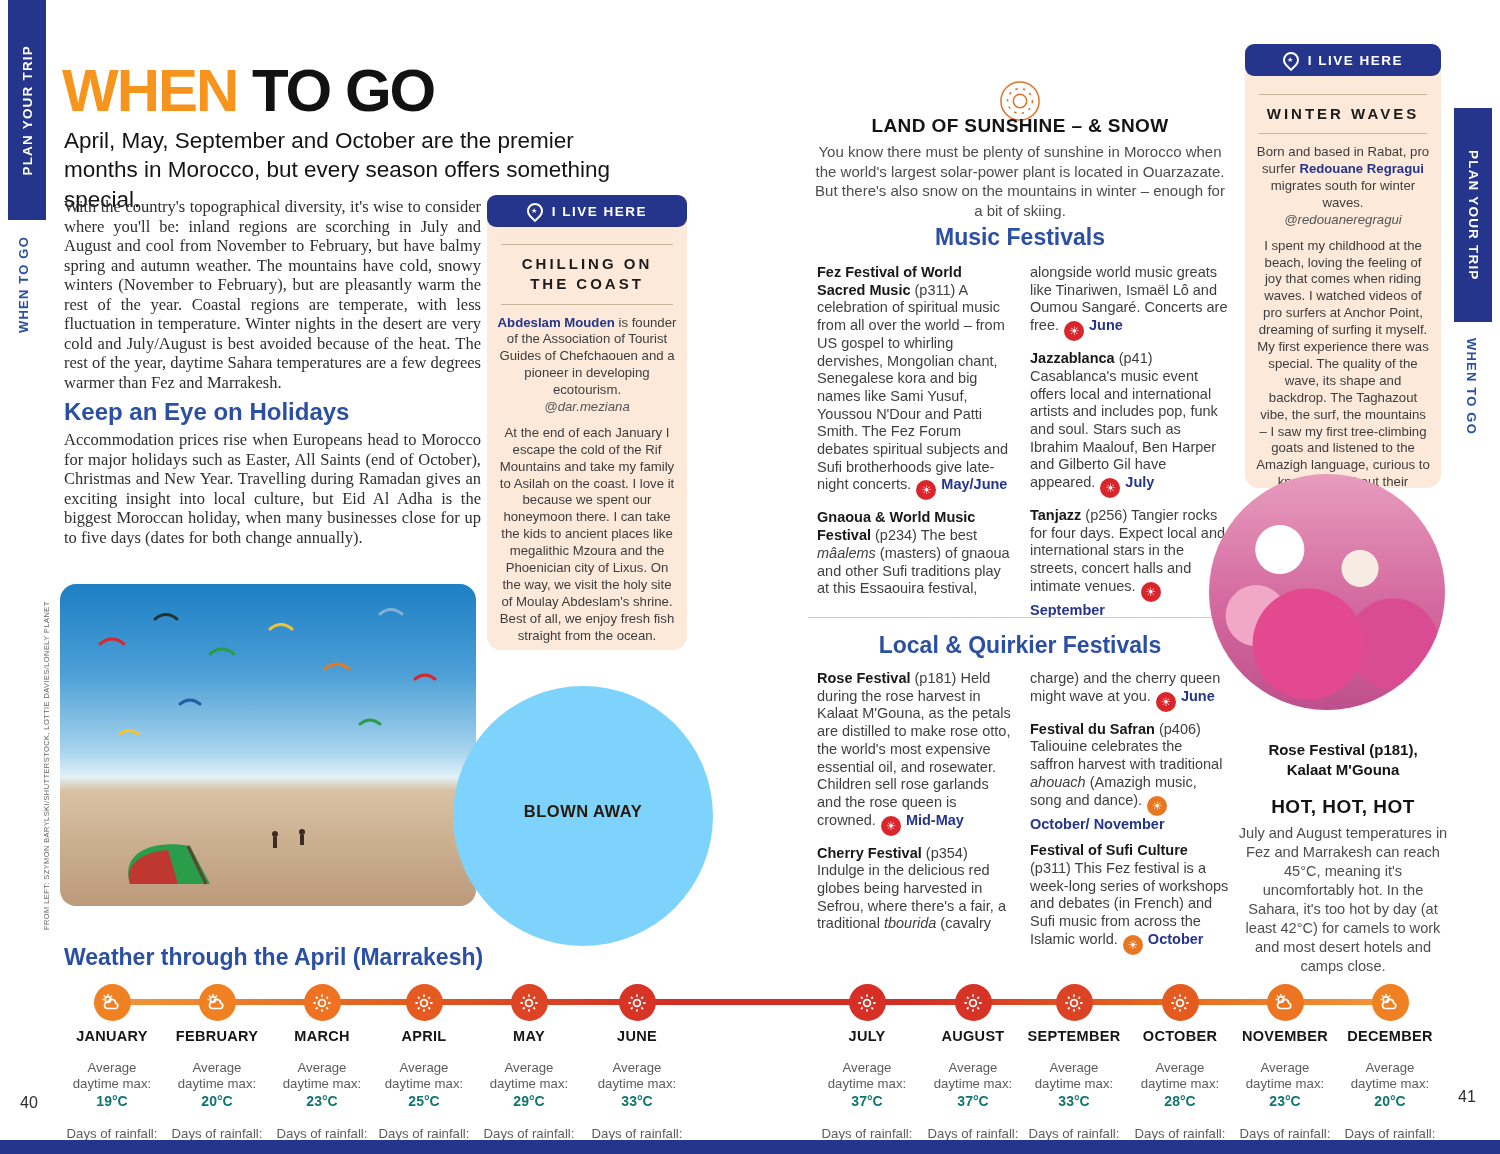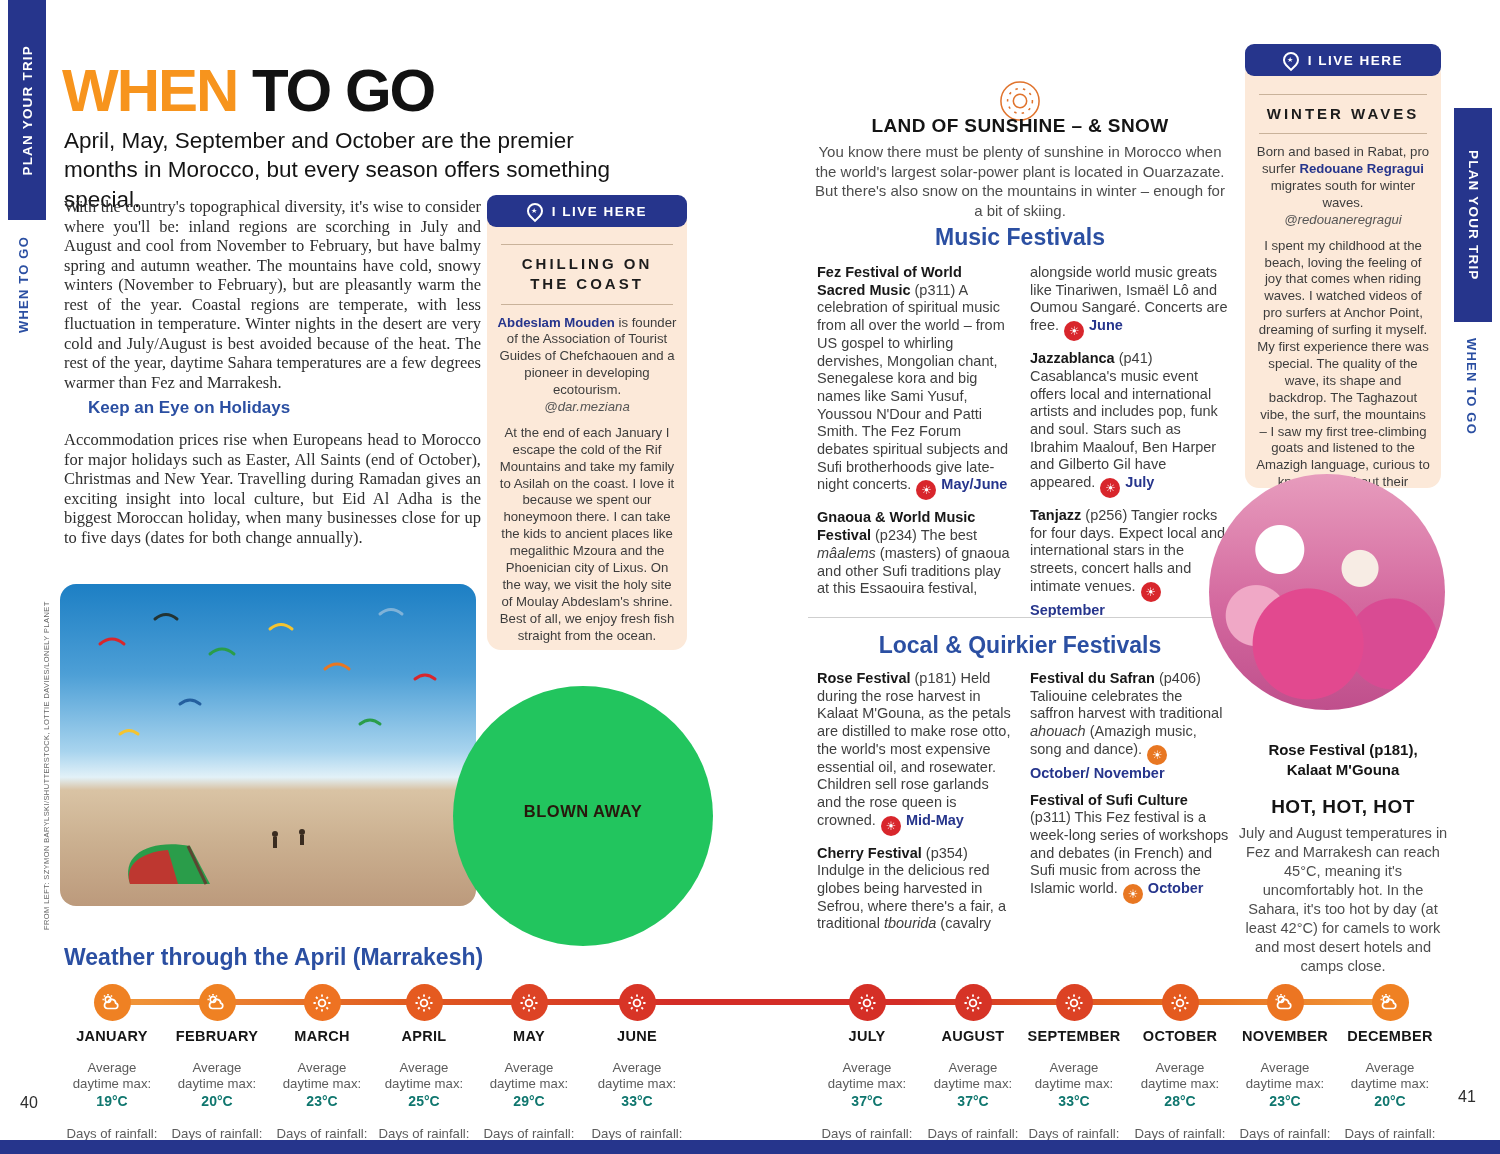--- a/index.html
+++ b/index.html
@@ -15,21 +15,21 @@
   .wtg-left{left:16px;top:236px;transform:rotate(180deg);}
   .wtg-right{left:1464px;top:338px;}
 
   
   .title{position:absolute;left:62px;top:56px;font-size:60px;font-weight:bold;letter-spacing:-2px;color:#121212;}
   .title .accent{color:#f7941d;}
   .intro{position:absolute;left:64px;top:126px;width:556px;font-size:22.5px;line-height:1.3;color:#141414;}
   .serifp{font-family:"Liberation Serif",serif;color:#2e2e2e;font-size:16.5px;line-height:19.5px;text-align:justify;}
   .body1{position:absolute;left:64px;top:197px;width:417px;}
   .h-blue{color:#2b4fa2;font-weight:bold;}
-  .holidays-h{position:absolute;left:64px;top:398px;font-size:17px;margin-left:24px;}
+  .holidays-h{position:absolute;left:64px;top:398px;font-size:24px;}
   .body2{position:absolute;left:64px;top:430px;width:417px;}
 
   
   .photo{position:absolute;left:60px;top:584px;width:416px;height:322px;border-radius:16px;overflow:hidden;
     background:linear-gradient(180deg,#1d7fc4 0%,#4d9fd6 28%,#a8d4ee 52%,#e2f1f8 60%,#d9c3a4 64%,#cbb090 80%,#bc9a7c 100%);}
   .photo-caption{position:absolute;left:60px;top:912px;width:416px;text-align:right;font-weight:bold;font-size:15px;color:#161616;}
   .credit{position:absolute;left:42px;top:578px;height:352px;writing-mode:vertical-rl;transform:rotate(180deg);font-size:7.5px;letter-spacing:.4px;color:#666;}
 
   
   .peach{position:absolute;background:#fce9d9;border-radius:14px;}
@@ -37,21 +37,21 @@
   .pin{display:inline-block;width:12px;height:12px;border:2px solid #fff;border-radius:50% 50% 50% 0;transform:rotate(-45deg);position:relative;margin-right:9px;}
   .pin::after{content:"★";position:absolute;left:0;top:0;width:12px;height:12px;transform:rotate(45deg);color:#fff;font-size:7px;line-height:12px;text-align:center;font-family:"DejaVu Sans",sans-serif;}
   .sb-rule{height:1px;background:#c9b29a;margin:0 14px;}
   .sb-title{text-align:center;font-weight:bold;letter-spacing:3px;font-size:15px;color:#1c1c1c;line-height:1.35;margin:9px 0;}
   .sb-bio{text-align:center;font-size:13.2px;line-height:1.28;color:#3d3d3d;margin:10px 10px 0;}
   .sb-bio .bname{color:#26358c;font-weight:bold;}
   .sb-handle{font-style:italic;color:#555;}
   .sb-body{text-align:center;font-size:13.2px;line-height:1.28;color:#3d3d3d;margin:9px 10px 0;}
 
   
-  .blown{position:absolute;left:453px;top:686px;width:260px;height:260px;border-radius:50%;background:#22c55e;display:flex;flex-direction:column;align-items:center;justify-content:center;text-align:center;padding:0;box-sizing:border-box;z-index:2;}
+  .blown{position:absolute;left:453px;top:686px;width:260px;height:260px;border-radius:50%;background:#7dd3fc;display:flex;flex-direction:column;align-items:center;justify-content:center;text-align:center;padding:0;box-sizing:border-box;z-index:2;}
   .blown-title{font-weight:bold;font-size:16.5px;color:#27180c;letter-spacing:.5px;margin-bottom:9px;}
   .blown-body{width:206px;font-size:13.6px;line-height:1.32;color:#8c3a12;}
 
   
   .sun-ico{position:absolute;left:999px;top:80px;}
   .sunshine-h{position:absolute;left:820px;top:115px;width:400px;text-align:center;font-weight:bold;font-size:19px;letter-spacing:.4px;color:#141414;}
   .sunshine-b{position:absolute;left:812px;top:142px;width:416px;text-align:center;font-size:15px;line-height:1.3;color:#4d4d4d;}
   .music-h{position:absolute;left:820px;top:224px;width:400px;text-align:center;font-size:23px;}
   .fcol{position:absolute;width:196px;font-size:14.5px;line-height:17.7px;color:#3f3f3f;}
   .fcol-m1{left:817px;top:264px;}
@@ -183,20 +183,21 @@
   </div>
 
   <div class="divider"></div>
   <div class="quirky-h h-blue">Local &amp; Quirkier Festivals</div>
 
   <div class="fcol fcol-q1">
     <p class="entry"><b class="ename">Rose Festival</b><span> (p181) Held during the rose harvest in Kalaat M'Gouna, as the petals are distilled to make rose otto, the world's most expensive essential oil, and rosewater. Children sell rose garlands and the rose queen is crowned. </span><span class="badge" data-badge="red">☀</span><b class="edate">Mid-May</b></p>
     <p class="entry"><b class="ename">Cherry Festival</b><span> (p354) Indulge in the delicious red globes being harvested in Sefrou, where there's a fair, a traditional </span><i>tbourida</i><span> (cavalry</span></p>
   </div>
   <div class="fcol fcol-q2">
+    <p class="entry"><span>charge) and the cherry queen might wave at you. </span><span class="badge" data-badge="red">☀</span><b class="edate">June</b></p>
     <p class="entry"><b class="ename">Festival du Safran</b><span> (p406) Taliouine celebrates the saffron harvest with traditional </span><i>ahouach</i><span> (Amazigh music, song and dance). </span><span class="badge" data-badge="orange">☀</span><b class="edate">October/ November</b></p>
     <p class="entry"><b class="ename">Festival of Sufi Culture</b><span> (p311) This Fez festival is a week-long series of workshops and debates (in French) and Sufi music from across the Islamic world. </span><span class="badge" data-badge="orange">☀</span><b class="edate">October</b></p>
   </div>
 
   <div class="peach" style="left:1245px;top:60px;width:196px;height:428px;">
     <div style="height:34px;"></div>
     <div class="sb-rule"></div>
     <div class="sb-title">WINTER WAVES</div>
     <div class="sb-rule"></div>
     <div class="sb-bio"><span>Born and based in Rabat, pro surfer </span><span class="bname">Redouane Regragui</span><span> migrates south for winter waves.</span><br>

